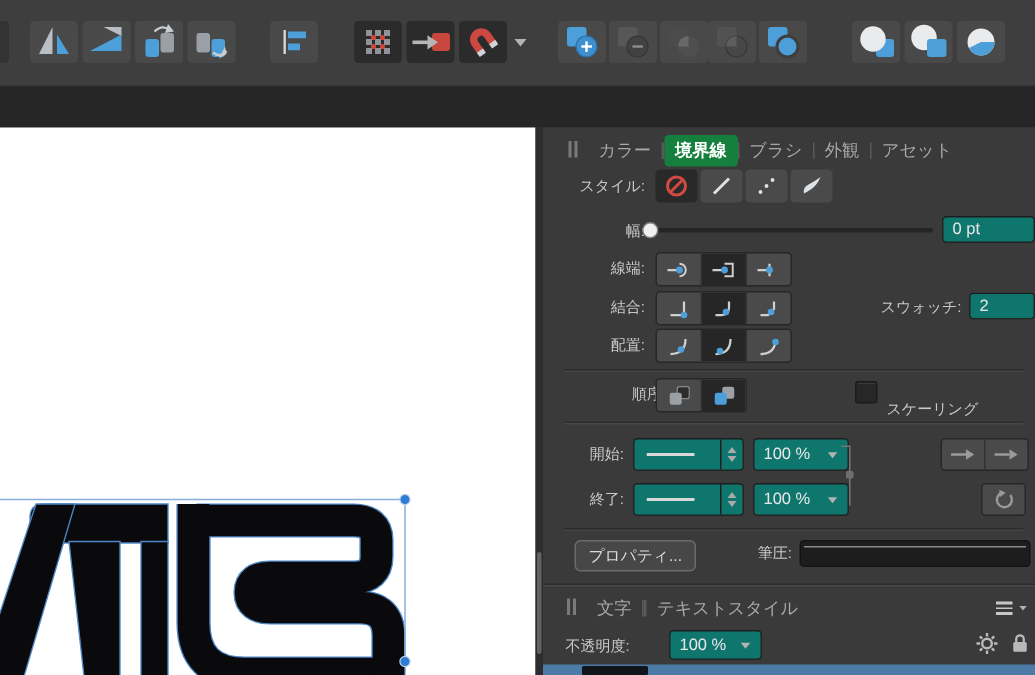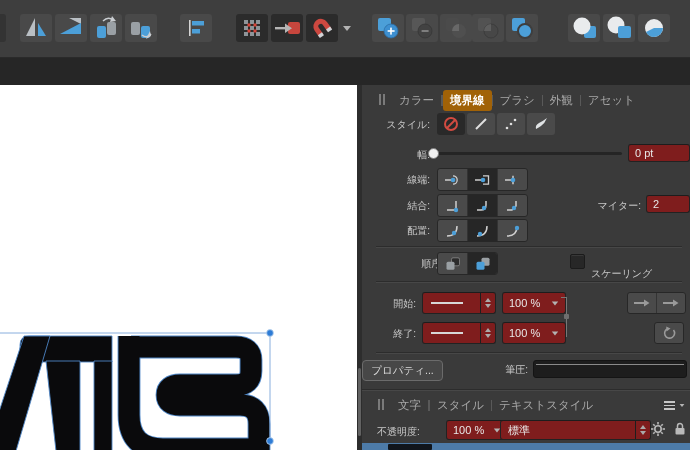--- a/index.html
+++ b/index.html
@@ -15,32 +15,32 @@
   .sliver{position:absolute;left:0;top:14px;width:6px;height:28px;background:#333;border-radius:0 3px 3px 0;}
   .ctx{position:absolute;left:0;top:58px;width:690px;height:27px;background:#262626;}
   
   .canvas{position:absolute;left:0;top:85px;width:357px;height:365px;background:#ffffff;overflow:hidden;}
   .gutter{position:absolute;left:357px;top:85px;width:5px;height:365px;background:#2d2d2d;}
   .vthumb{position:absolute;left:358px;top:368px;width:3px;height:68px;background:#626262;border-radius:2px;}
   .rp{position:absolute;left:362px;top:85px;width:328px;height:365px;background:#3a3a3a;}
   
   .lb{position:absolute;color:#c9c9c9;font-size:10px;line-height:13px;white-space:nowrap;}
   .lb.r{text-align:right;}
-  .box{position:absolute;background:#7f1d1d;border:1px solid #222;border-top-color:#1d1d1d;
+  .box{position:absolute;background:#0f766e;border:1px solid #222;border-top-color:#1d1d1d;
     border-radius:3px;color:#e8e8e8;font-size:11px;display:flex;align-items:center;}
   .pbtn{position:absolute;width:28px;height:22px;background:#4a4a4a;border-radius:3px;
     display:flex;align-items:center;justify-content:center;}
   .pbtn.sel{background:#292929;}
   .grp{position:absolute;display:flex;border:1px solid #272727;border-radius:3px;overflow:hidden;background:#4a4a4a;}
   .gb{width:29px;height:21px;display:flex;align-items:center;justify-content:center;border-right:1px solid #333;}
   .gb:last-child{border-right:none;}
   .gb.sel{background:#262626;}
   .tabs{position:absolute;display:flex;align-items:center;font-size:11.5px;color:#a8a8a8;}
   .tab{padding:3px 7px;white-space:nowrap;}
-  .tab.active{background:#a16207;color:#fff;font-weight:bold;border-radius:3px;}
+  .tab.active{background:#15803d;color:#fff;font-weight:bold;border-radius:3px;}
   .tsep{width:1px;height:11px;background:#595959;}
   .divline{position:absolute;height:1px;background:#2c2c2c;box-shadow:0 1px 0 #474747;}
   .grip{position:absolute;display:flex;gap:2px;}
   .grip i{display:block;width:2px;height:11px;background:#7a7a7a;}
   .sl-track{position:absolute;height:3px;background:#252525;border-radius:2px;}
   .sl-knob{position:absolute;width:11px;height:11px;border-radius:50%;background:#f0f0f0;border:1px solid #7d7d7d;box-sizing:border-box;}
   .car{width:0;height:0;border-left:4px solid transparent;border-right:4px solid transparent;border-top:5px solid #b3b3b3;}
   .mini-up{width:0;height:0;border-left:3px solid transparent;border-right:3px solid transparent;border-bottom:4px solid #aaa;}
   .mini-dn{width:0;height:0;border-left:3px solid transparent;border-right:3px solid transparent;border-top:4px solid #aaa;}
   .stp{display:flex;flex-direction:column;gap:2px;align-items:center;justify-content:center;
@@ -322,21 +322,21 @@
         <circle cx="9" cy="9" r="2.2" fill="#4c9fd8"></circle>
       </svg>
     </div>
     <div class="gb">
       <svg width="16" height="14">
         <path d="M2,11 L7,11 L11,7 L11,2" stroke="#cfcfcf" stroke-width="1.5" fill="none"></path>
         <circle cx="9" cy="9" r="2.2" fill="#4c9fd8"></circle>
       </svg>
     </div>
   </div>
-  <span class="lb r" style="left:565px;top:199px;width:76px">マイター:</span>
+  <span class="lb r" style="left:565px;top:199px;width:76px">スウォッチ:</span>
   <div class="box" style="left:646px;top:195px;width:36px;height:16px;padding-left:6px">
     <span>2</span>
   </div>
 
   <span class="lb r" style="left:378px;top:224px;width:52px">配置:</span>
   <div class="grp" style="left:437px;top:219px">
     <div class="gb">
       <svg width="16" height="14">
         <path d="M2,12 Q12,12 12,2" stroke="#cfcfcf" stroke-width="1.5" fill="none"></path>
         <circle cx="9" cy="9" r="2.2" fill="#4c9fd8"></circle>
@@ -428,61 +428,53 @@
     <div class="gb" style="width:28px;height:20px">
       <svg width="16" height="14">
         <path d="M12.5,4 A5,5 0 1 1 7,2.4" stroke="#9a9a9a" stroke-width="1.6" fill="none"></path>
         <polygon points="5.2,0.5 9.5,2.5 5.5,5.5" fill="#9a9a9a"></polygon>
       </svg>
     </div>
   </div>
 
   <div class="divline" style="left:376px;top:352px;width:306px"></div>
 
-  <div class="obtn" style="left:362px;top:360px;width:79px;height:19px">
+  <div class="obtn" style="left:383px;top:360px;width:79px;height:19px">
     <span>プロパティ...</span>
   </div>
   <span class="lb r" style="left:490px;top:363px;width:38px">筆圧:</span>
   <div class="pbar" style="left:533px;top:360px;width:152px;height:16px">
       <i></i>
     </div>
 
   <div class="divline" style="left:362px;top:389px;width:328px"></div>
   <div class="grip" style="left:378px;top:399px">
       <i></i>
       <i></i>
     </div>
   <div class="tabs" style="left:391px;top:395px">
     <span class="tab">文字</span>
       <span class="tsep"></span>
       <span class="tsep"></span>
-    <span class="tab">スタイル</span>
       <span class="tsep"></span>
     <span class="tab">テキストスタイル</span>
   </div>
   <div class="menuicon" style="position:absolute;left:664px;top:399px">
     <span class="bars">
         <i></i>
         <i></i>
         <i></i>
       </span>
     <span class="car" style="transform:scale(.6)"></span>
   </div>
 
   <span class="lb" style="left:377px;top:425px">不透明度:</span>
   <div class="box" style="left:446px;top:420px;width:48px;height:18px;padding:0 6px;justify-content:space-between">
     <span>100 %</span>
     <span class="car" style="transform:scale(.8)"></span>
-  </div>
-  <div class="box" style="left:500px;top:420px;width:142px;height:18px;padding-left:7px">
-    <span>標準</span>
-    <span class="stp">
-        <span class="mini-up"></span>
-        <span class="mini-dn"></span>
-      </span>
   </div>
   <svg width="16" height="16" style="position:absolute;left:650px;top:421px">
     <circle cx="8" cy="8" r="3.2" stroke="#b9b9b9" stroke-width="1.6" fill="none"></circle>
     <g stroke="#b9b9b9" stroke-width="1.6">
       <line x1="8" y1="1" x2="8" y2="3.4"></line>
         <line x1="8" y1="12.6" x2="8" y2="15"></line>
       <line x1="1" y1="8" x2="3.4" y2="8"></line>
         <line x1="12.6" y1="8" x2="15" y2="8"></line>
       <line x1="3.2" y1="3.2" x2="4.8" y2="4.8"></line>
         <line x1="11.2" y1="11.2" x2="12.8" y2="12.8"></line>

